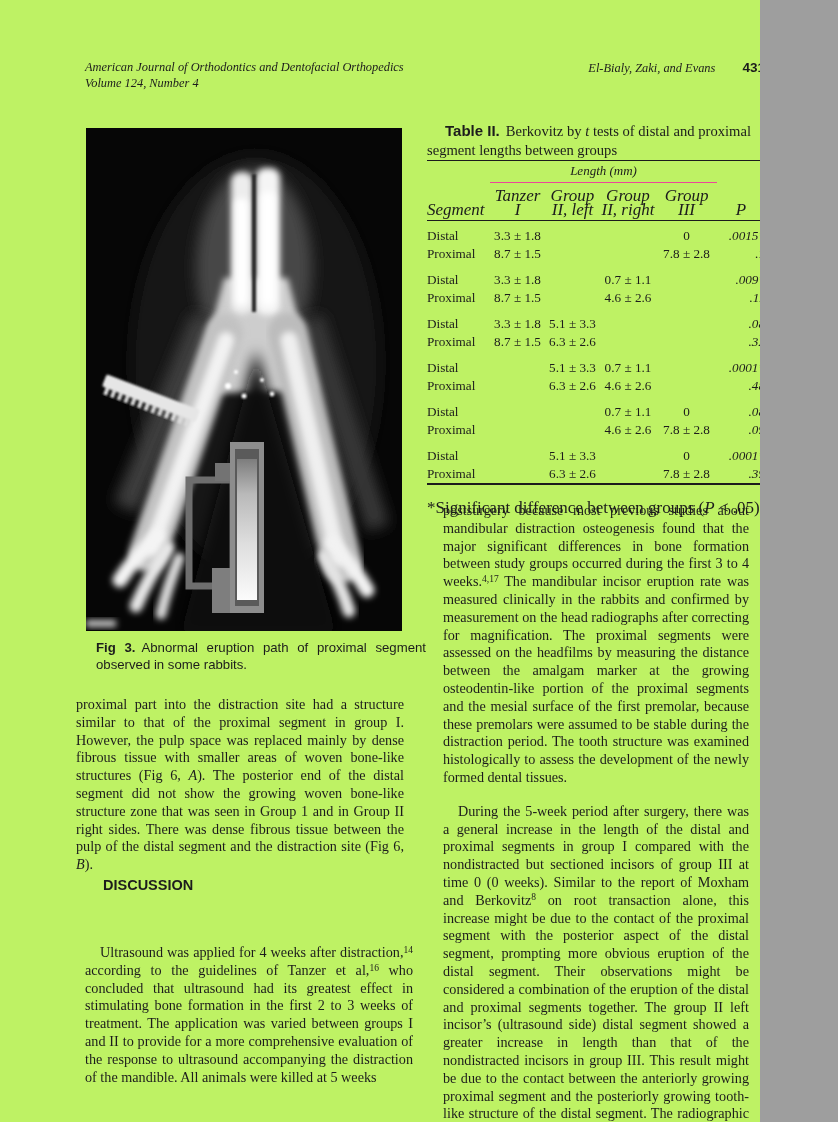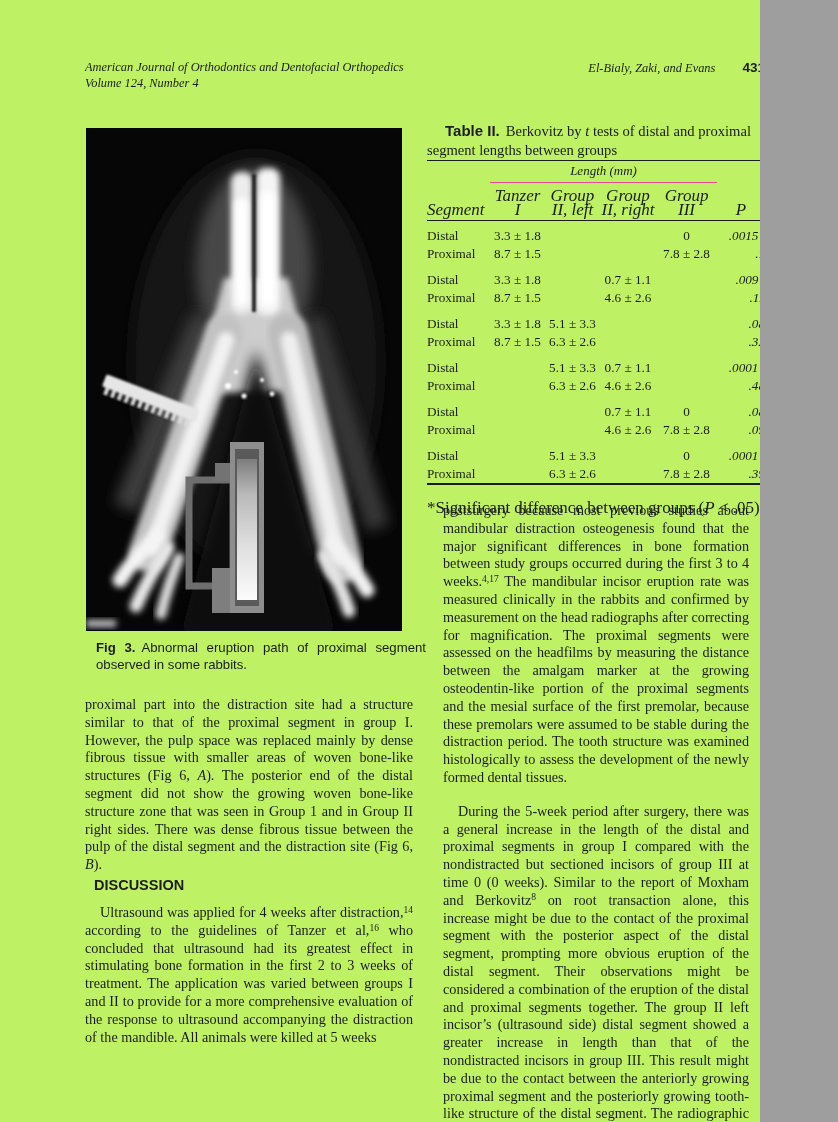--- a/index.html
+++ b/index.html
@@ -16,24 +16,24 @@
 
   
   .figure{position:absolute;left:86px;top:128px;width:316px;height:503px;background:#060606;}
   .figure svg{display:block;}
   .caption{position:absolute;left:85px;top:640px;width:330px;
            font-family:"Liberation Sans",sans-serif;font-size:13.2px;line-height:16.5px;text-align:justify;margin-left:11px;}
   .lab{font-family:"Liberation Sans",sans-serif;font-weight:bold;margin-right:6px;}
 
   
   .bodytext{font-size:14.2px;line-height:17.8px;text-align:justify;}
-  .lpara1{position:absolute;left:85px;top:696px;width:328px;}
-  .heading{position:absolute;left:94px;top:877px;font-family:"Liberation Sans",sans-serif;
+  .lpara1{position:absolute;left:76px;top:696px;width:328px;}
+  .heading{position:absolute;left:103px;top:877px;font-family:"Liberation Sans",sans-serif;
            font-weight:bold;font-size:14.5px;}
-  .lpara2{position:absolute;left:85px;top:904px;width:328px;text-indent:15px;}
+  .lpara2{position:absolute;left:85px;top:944px;width:328px;text-indent:15px;}
   .rparas{position:absolute;left:427px;top:486px;width:338px;}
   .rparas p{margin:16px;}
   .rparas p + p{text-indent:15px;}
 
   
   .tbl-title{position:absolute;left:427px;top:122px;width:338px;font-size:14.6px;line-height:18.5px;}
   .tbl-title .lab{font-size:15px;margin-left:18px;}
   .table-wrap{position:absolute;left:427px;top:160px;width:338px;}
   table{width:100%;border-collapse:collapse;table-layout:fixed;
         border-top:1.5px solid #1c1c1c;border-bottom:2px solid #1c1c1c;}

